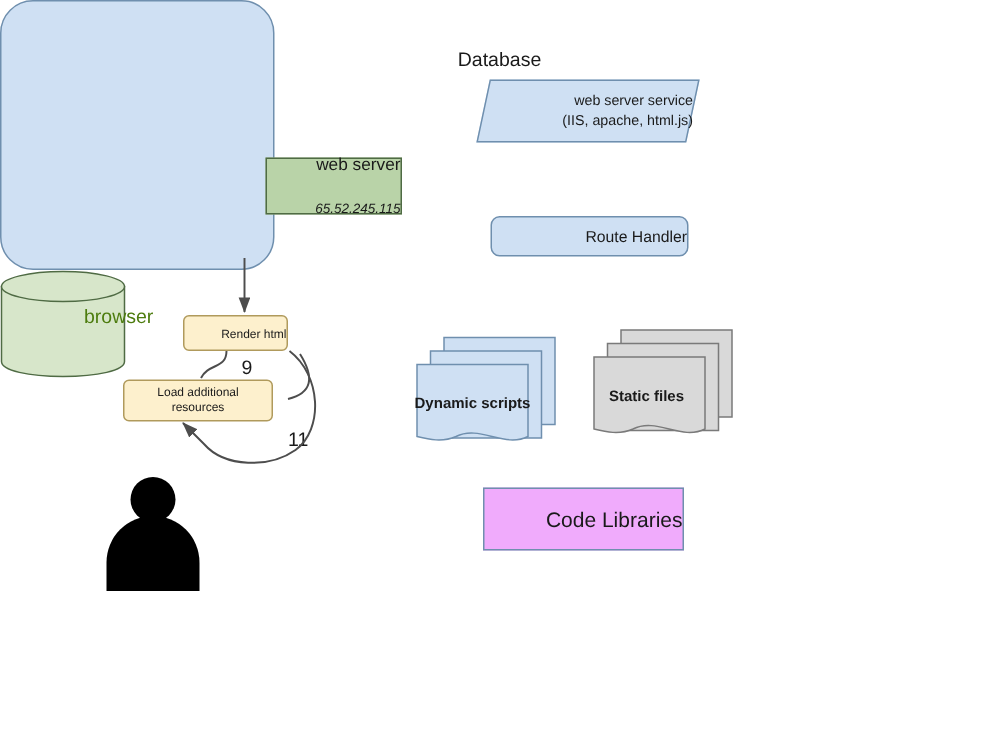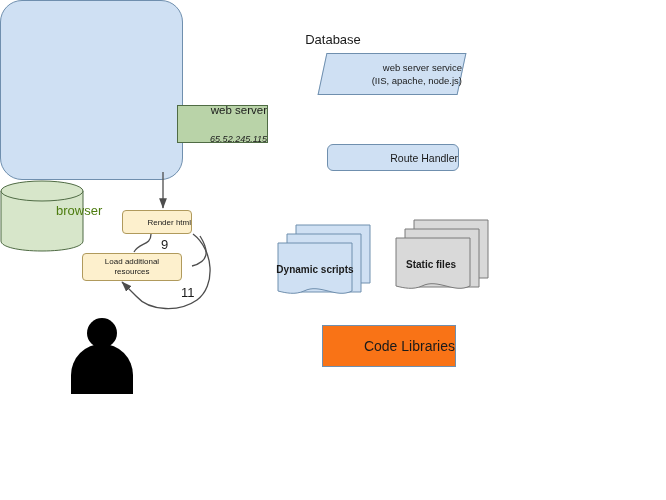--- a/index.html
+++ b/index.html
@@ -62,21 +62,21 @@
     background: #cfe0f3;
     border: 1px solid #6f8fae;
     border-radius: 6px;
     font-size: 10.5px;
   }
 
   
   #code-libraries {
     left: 322px; top: 325px;
     width: 134px; height: 42px;
-    background: #f97316;
+    background: #f0abfc;
     border: 1px solid #6f8fae;
     font-size: 14px;
   }
 
   
   #browser {
     left: 38px; top: 190px;
     width: 181px; height: 178px;
     background: #cfe0f3;
     border: 1px solid #6f8fae;
@@ -129,21 +129,21 @@
     padding: 12px 4px;
   }
 
   
   .edge-label {
     position: absolute;
     font-size: 13px;
     color: #1a1a1a;
   }
   #label-9  { left: 161px; top: 237px; }
-  #label-11 { left: 181px; top: 285px; }
+  #label-11 { left: 192px; top: 285px; }
 
   
   .docstack { position: absolute; }
   .docstack svg { display: block; }
   .docstack .stack-label {
     position: absolute;
     width: 100%;
     text-align: center;
     font-size: 10px;
     font-weight: bold;
@@ -182,21 +182,21 @@
 <div id="canvas">
 
   <div class="node" id="web-server">
     <span class="line1">web server</span>
     <span class="line2">65.52.245.115</span>
   </div>
 
   <div class="node" id="web-server-service">
     <div class="para"></div>
     <div class="para-label">web server service</div>
-    <div class="para-label">(IIS, apache, node.js)</div>
+    <div class="para-label">(IIS, apache, html.js)</div>
   </div>
 
   <div class="node" id="route-handler">Route Handler</div>
 
   <div id="browser"></div>
   <div id="browser-label">browser</div>
 
   <div id="avatar">
     <div class="head"></div>
     <div class="body"></div>

